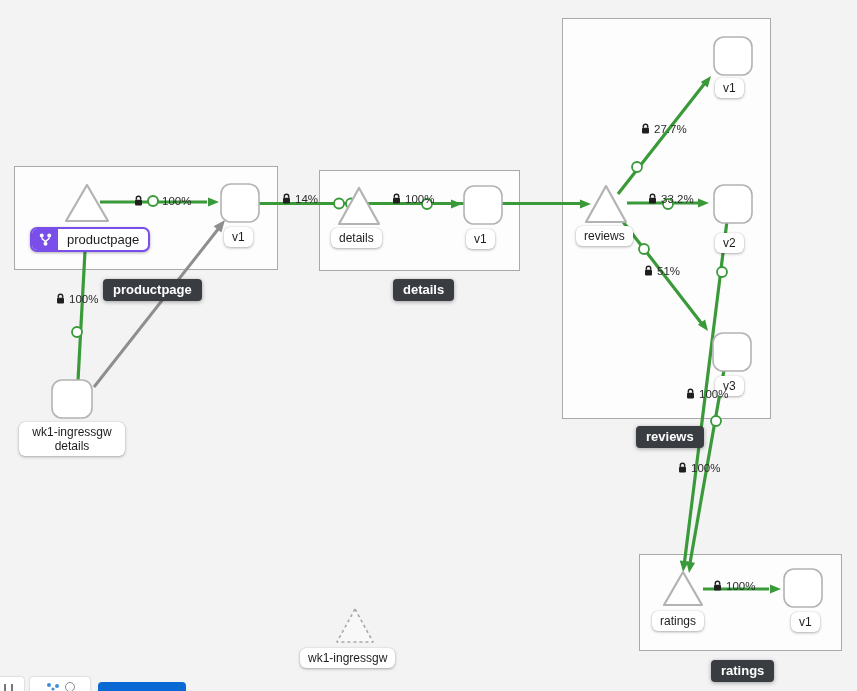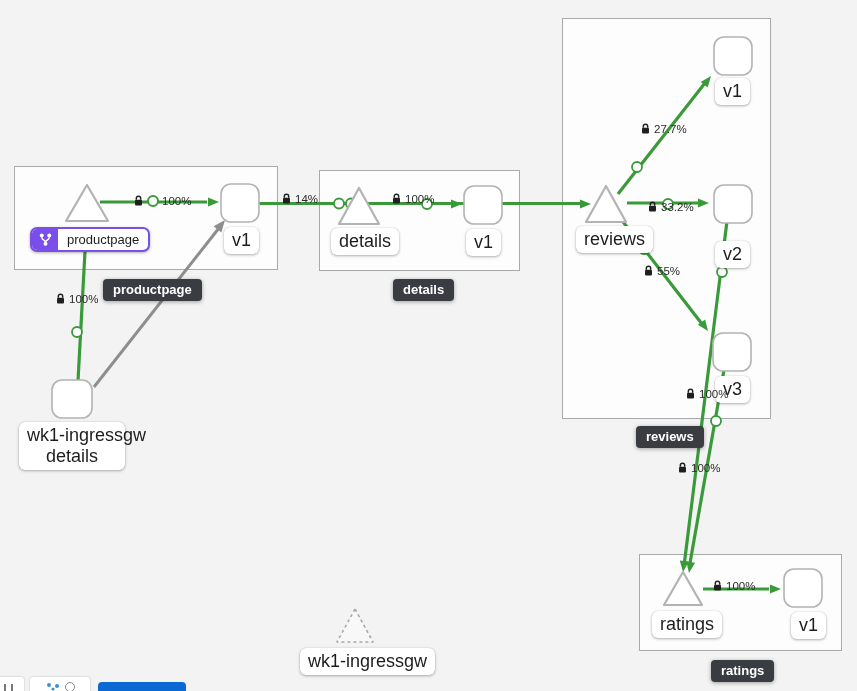--- a/index.html
+++ b/index.html
@@ -8,21 +8,21 @@
     background:#f3f3f3;font-family:"Liberation Sans",sans-serif;
   }
   .group-box{
     position:absolute;background:#fdfdfd;border:1px solid #a9a9a9;
     box-sizing:border-box;z-index:1;
   }
   svg.layer{position:absolute;left:0;top:0;z-index:2;pointer-events:none;}
   svg.layer.nodes{z-index:3;}
   .nlabel{
     position:absolute;z-index:4;background:#fff;border-radius:6px;
-    padding:3px 8px;font-size:18px;color:#1d1d1d;white-space:nowrap;
+    padding:3px 8px;font-size:12px;color:#1d1d1d;white-space:nowrap;
     box-shadow:0 1px 3px rgba(0,0,0,.30),0 0 1px rgba(0,0,0,.2);
   }
   .nlabel.center{text-align:center;}
   .vs-label{
     position:absolute;z-index:4;display:flex;align-items:stretch;
     background:#fff;border:2px solid #7a4fe9;border-radius:7px;overflow:hidden;
     box-shadow:0 1px 3px rgba(0,0,0,.30);
   }
   .vs-badge{
     width:26px;background:#7a4fe9;display:flex;align-items:center;justify-content:center;
@@ -134,21 +134,21 @@
         <path d="M4 5.5 C4 9 8 8.2 8 10.8 M12 5.5 C12 9 8 8.2 8 10.8" fill="none" stroke="#fff" stroke-width="1.6"></path>
       </svg>
     </span>
     <span class="vs-text">productpage</span>
   </div>
   <div class="nlabel" style="left:224px;top:227px">v1</div>
   <div class="nlabel" style="left:331px;top:228px">details</div>
   <div class="nlabel" style="left:466px;top:229px">v1</div>
   <div class="nlabel" style="left:576px;top:226px">reviews</div>
   <div class="nlabel" style="left:715px;top:78px">v1</div>
-  <div class="nlabel" style="left:715px;top:241px">v2</div>
+  <div class="nlabel" style="left:715px;top:233px">v2</div>
   <div class="nlabel" style="left:715px;top:376px">v3</div>
   <div class="nlabel" style="left:652px;top:611px">ratings</div>
   <div class="nlabel" style="left:791px;top:612px">v1</div>
   <div class="nlabel center" style="left:19px;top:422px;width:90px">
     <div>wk1-ingressgw</div>
     <div>details</div>
   </div>
   <div class="nlabel" style="left:300px;top:648px">wk1-ingressgw</div>
 
   <div class="dark-badge" style="left:103px;top:279px">productpage</div>
@@ -185,33 +185,33 @@
       </svg>
     <span>100%</span>
   </div>
   <div class="elabel" style="left:640px;top:123px">
     <svg class="lk" viewBox="0 0 12 13">
         <path class="shk" d="M3.6 5.2V3.8a2.4 2.4 0 0 1 4.8 0v1.4"></path>
         <rect class="body" x="2.2" y="5.2" width="7.6" height="6.2" rx="1.2"></rect>
       </svg>
     <span>27.7%</span>
   </div>
-  <div class="elabel" style="left:647px;top:201px">
+  <div class="elabel" style="left:647px;top:193px">
     <svg class="lk" viewBox="0 0 12 13">
         <path class="shk" d="M3.6 5.2V3.8a2.4 2.4 0 0 1 4.8 0v1.4"></path>
         <rect class="body" x="2.2" y="5.2" width="7.6" height="6.2" rx="1.2"></rect>
       </svg>
     <span>33.2%</span>
   </div>
   <div class="elabel" style="left:643px;top:265px">
     <svg class="lk" viewBox="0 0 12 13">
         <path class="shk" d="M3.6 5.2V3.8a2.4 2.4 0 0 1 4.8 0v1.4"></path>
         <rect class="body" x="2.2" y="5.2" width="7.6" height="6.2" rx="1.2"></rect>
       </svg>
-    <span>55%</span>
+    <span>51%</span>
   </div>
   <div class="elabel" style="left:685px;top:388px">
     <svg class="lk" viewBox="0 0 12 13">
         <path class="shk" d="M3.6 5.2V3.8a2.4 2.4 0 0 1 4.8 0v1.4"></path>
         <rect class="body" x="2.2" y="5.2" width="7.6" height="6.2" rx="1.2"></rect>
       </svg>
     <span>100%</span>
   </div>
   <div class="elabel" style="left:677px;top:462px">
     <svg class="lk" viewBox="0 0 12 13">

